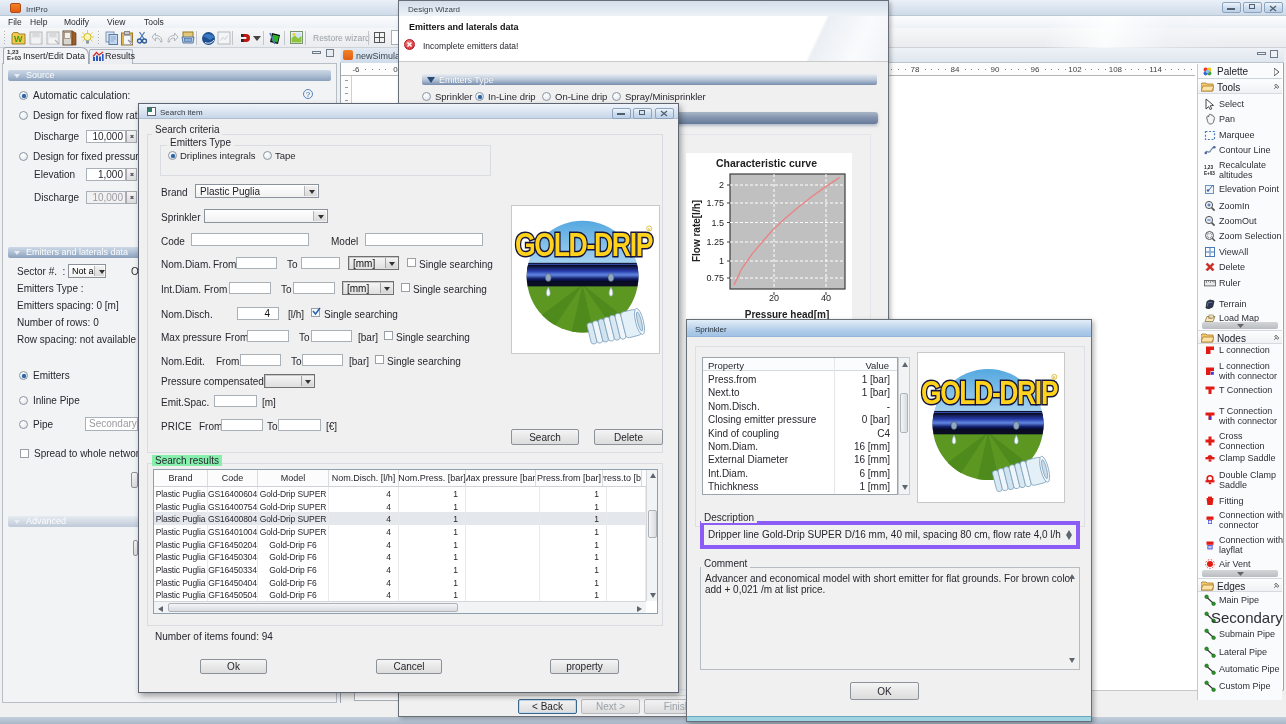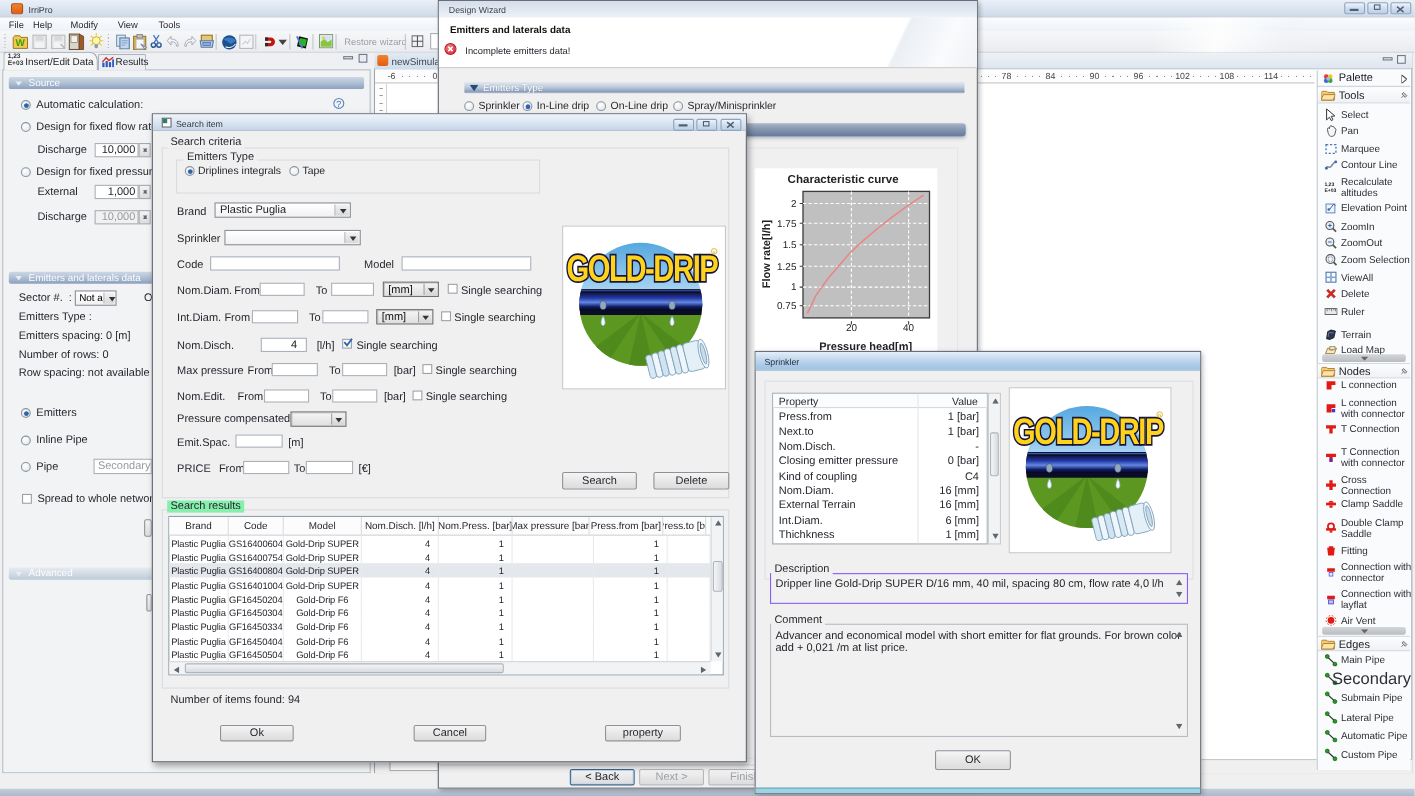--- a/index.html
+++ b/index.html
@@ -175,21 +175,21 @@
 <div class="radio sel" style="left:19px;top:91px"></div>
 <div class="lbl" style="left:33px;top:90px">Automatic calculation:</div>
 <div class="abs" style="left:303px;top:89px;width:10px;height:10px;border:1px solid #5585c0;border-radius:50%;color:#33679f;font-size:8px;text-align:center;line-height:10px">?</div>
 <div class="radio" style="left:19px;top:111px"></div>
 <div class="lbl" style="left:33px;top:110px">Design for fixed flow rate:</div>
 <div class="lbl" style="left:34px;top:131px">Discharge</div>
 <div class="inp" style="left:86px;top:130px;width:40px;height:13px;font-size:10px;text-align:right;padding-right:2px;color:#26262e">10,000</div>
 <div class="spin" style="left:126px;top:130px;height:13px"></div>
 <div class="radio" style="left:19px;top:152px"></div>
 <div class="lbl" style="left:33px;top:151px">Design for fixed pressure</div>
-<div class="lbl" style="left:34px;top:169px">External</div>
+<div class="lbl" style="left:34px;top:169px">Elevation</div>
 <div class="inp" style="left:86px;top:168px;width:40px;height:13px;font-size:10px;text-align:right;padding-right:2px;color:#26262e">1,000</div>
 <div class="spin" style="left:126px;top:168px;height:13px"></div>
 <div class="lbl" style="left:34px;top:192px">Discharge</div>
 <div class="inp" style="left:86px;top:191px;width:40px;height:13px;font-size:10px;text-align:right;padding-right:2px;color:#9a9aa0;background:#f1f1f1">10,000</div>
 <div class="spin" style="left:126px;top:191px;height:13px"></div>
 
 <div class="sect" style="left:8px;top:247px;width:323px;height:11px">Emitters and laterals data</div>
 <div class="lbl" style="left:17px;top:266px">Sector #.&nbsp; :</div>
 <div class="combo" style="left:68px;top:264px;width:38px;height:14px">
     <span style="font-size:9px;padding-left:3px;line-height:13px;display:block">Not a</span>
@@ -853,21 +853,21 @@
     <div class="lbl" style="left:5px;top:29px">Next.to</div>
       <div class="lbl" style="right:7px;top:29px">1 [bar]</div>
     <div class="lbl" style="left:5px;top:43px">Nom.Disch.</div>
       <div class="lbl" style="right:7px;top:43px">-</div>
     <div class="lbl" style="left:5px;top:56px">Closing emitter pressure</div>
       <div class="lbl" style="right:7px;top:56px">0 [bar]</div>
     <div class="lbl" style="left:5px;top:70px">Kind of coupling</div>
       <div class="lbl" style="right:7px;top:70px">C4</div>
     <div class="lbl" style="left:5px;top:83px">Nom.Diam.</div>
       <div class="lbl" style="right:7px;top:83px">16 [mm]</div>
-    <div class="lbl" style="left:5px;top:96px">External Terrain</div>
+    <div class="lbl" style="left:5px;top:96px">External Diameter</div>
       <div class="lbl" style="right:7px;top:96px">16 [mm]</div>
     <div class="lbl" style="left:5px;top:110px">Int.Diam.</div>
       <div class="lbl" style="right:7px;top:110px">6 [mm]</div>
     <div class="lbl" style="left:5px;top:123px">Thichkness</div>
       <div class="lbl" style="right:7px;top:123px">1 [mm]</div>
   </div>
   <div class="abs" style="left:211px;top:37px;width:12px;height:138px;background:#f2f3f5;border:1px solid #c8ccd0">
     <svg class="abs" style="left:2.5px;top:4px" width="6" height="5" viewBox="0 0 6 5">
         <path d="M0 5 H6 L3 0 Z" fill="#5e6770"></path>
       </svg>
@@ -926,21 +926,21 @@
             <rect x="36" y="-2.5" width="16" height="27" rx="3" fill="#e4f0f8"></rect>
             <ellipse cx="53" cy="11" rx="4" ry="13.8" fill="#f2f8fc"></ellipse>
             <ellipse cx="53" cy="11" rx="2" ry="10" fill="#c8dcEA"></ellipse>
           </g>
         </g>
         <text x="73" y="51" text-anchor="middle" font-family="Liberation Sans" font-weight="bold" font-size="30" letter-spacing="-1.5" fill="#ffd21c" stroke="#14143c" stroke-width="2.8" paint-order="stroke" textLength="140" lengthAdjust="spacingAndGlyphs" transform="scale(1,1.15) translate(0,-7)">GOLD-DRIP</text>
         <circle cx="140" cy="23" r="2.6" fill="none" stroke="#d8b018" stroke-width="0.8"></circle>
         <text x="140" y="25" text-anchor="middle" font-size="4" fill="#d8b018" font-family="Liberation Sans">R</text>
       </svg></div>
   <div class="lbl" style="left:14px;top:192px;background:#f0f0f0;padding:0 3px;z-index:2">Description</div>
-  <div class="abs" style="left:13px;top:201px;width:380px;height:28px;border:1px solid #8b5cf6;background:#f1f1f1">
+  <div class="abs" style="left:13px;top:201px;width:380px;height:28px;border:4px solid #8b5cf6;background:#f1f1f1">
     <div class="lbl" style="left:4px;top:4px;color:#26262e">Dripper line Gold-Drip SUPER D/16 mm, 40 mil, spacing 80 cm, flow rate 4,0 l/h</div>
     <svg class="abs" style="right:4px;top:5px" width="6" height="5" viewBox="0 0 6 5">
         <path d="M0 5 H6 L3 0 Z" fill="#5e6770"></path>
       </svg>
     <svg class="abs" style="right:4px;bottom:5px" width="6" height="5" viewBox="0 0 6 5">
         <path d="M0 0 H6 L3 5 Z" fill="#5e6770"></path>
       </svg>
   </div>
   <div class="lbl" style="left:14px;top:238px;background:#f0f0f0;padding:0 3px;z-index:2">Comment</div>
   <div class="abs" style="left:13px;top:247px;width:380px;height:103px;border:1px solid #b6bcc2;background:#f1f1f1">

